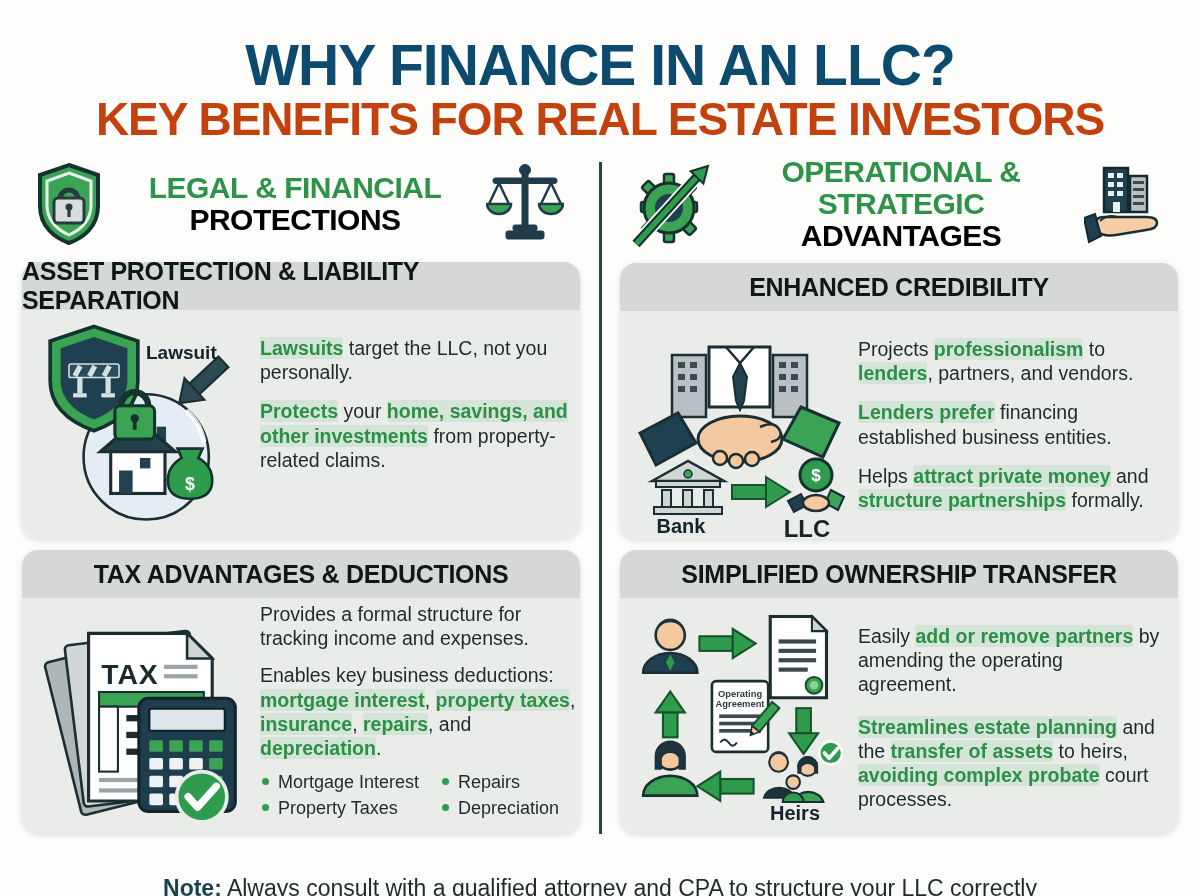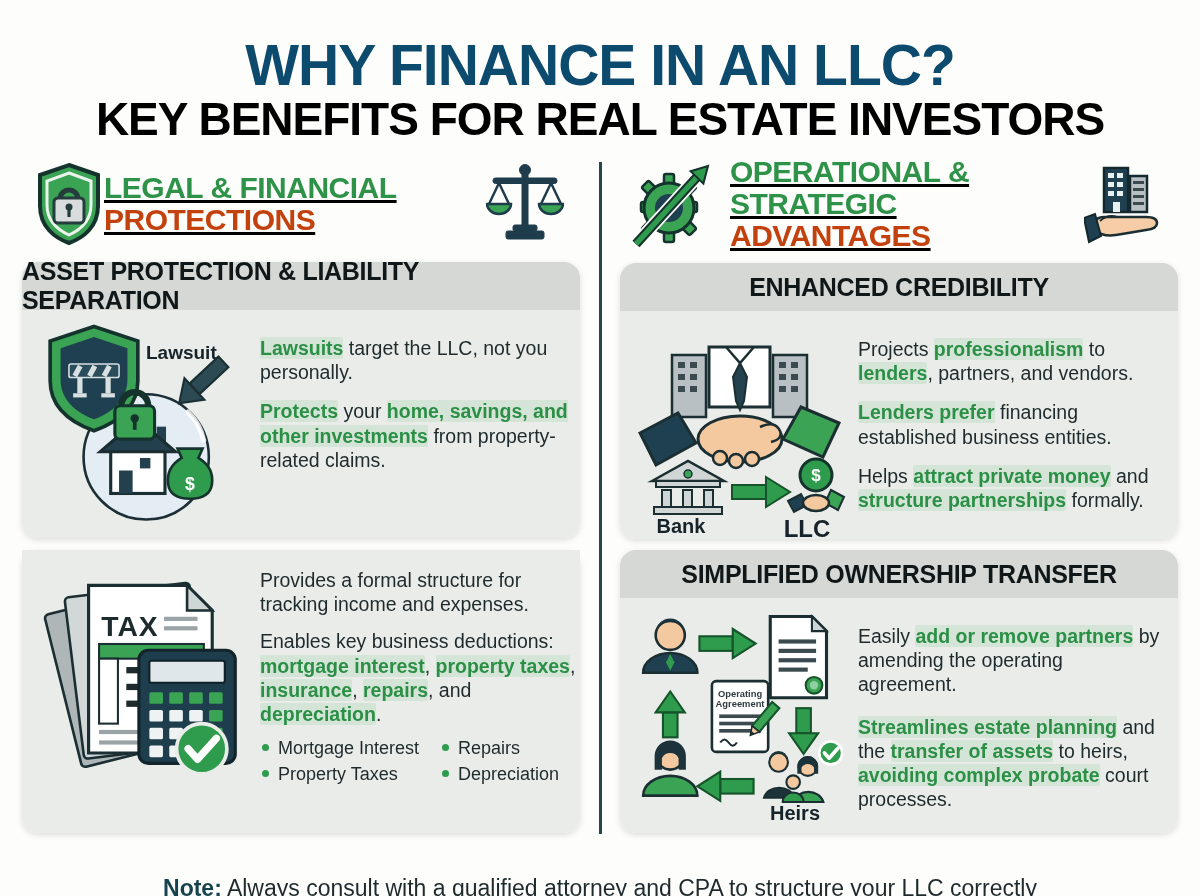--- a/index.html
+++ b/index.html
@@ -2,30 +2,30 @@
 <html><head>
 <meta charset="utf-8">
 <style>
   html,body { margin:0; padding:0; }
   body { width:1200px; height:896px; background:#fdfdfc; font-family:"Liberation Sans", sans-serif; overflow:hidden; }
   .page { position:relative; width:1200px; height:896px; background:#fdfdfc; }
 
   .title1 { position:absolute; top:32px; left:0; width:100%; text-align:center;
             font-size:57px; font-weight:800; color:#0c4a6e; letter-spacing:-1px; }
   .title2 { position:absolute; top:92px; left:0; width:100%; text-align:center;
-            font-size:46px; font-weight:800; color:#000000; letter-spacing:-1px; }
+            font-size:46px; font-weight:800; color:#c2410c; letter-spacing:-1px; }
 
   .divider { position:absolute; left:599px; top:162px; width:2.5px; height:672px; background:#26454d; }
 
   .col-header { position:absolute; top:158px; height:92px; display:flex; align-items:center; }
   .col-header.left  { left:34px;  width:530px; }
   .col-header.right { left:628px; width:540px;gap:12px; }
-  .ch-text { flex:1; text-align:left;text-decoration:underline; }
+  .ch-text { flex:1; text-align:center; }
   .ch-line1 { font-size:30px; font-weight:800; color:#2e9348; letter-spacing:-0.5px; line-height:1.05; }
-  .ch-line2 { font-size:30px; font-weight:800; color:#c2410c; letter-spacing:-0.5px; line-height:1.1; }
+  .ch-line2 { font-size:30px; font-weight:800; color:#000000; letter-spacing:-0.5px; line-height:1.1; }
 
   .card { position:absolute; display:flex; flex-direction:column; border-radius:16px;
           box-shadow:0 2px 6px rgba(0,0,0,0.13); }
   .card-asset    { left:22px;  top:262px; width:558px; height:276px; }
   .card-cred     { left:620px; top:263px; width:558px; height:276px; }
   .card-tax      { left:22px;  top:550px; width:558px; height:283px; }
   .card-transfer { left:620px; top:550px; width:558px; height:283px; }
 
   .card-title-bar { height:48px; flex:0 0 auto; background:#d5d8d5; border-radius:16px 16px 0 0;
                     display:flex; align-items:center; justify-content:center;
@@ -35,21 +35,21 @@
   .illus { width:238px; flex:0 0 auto; position:relative; display:flex;
            align-items:flex-start; justify-content:center; padding-top:6px; }
   .illus-label { position:absolute; font-weight:bold; color:#16232a; font-size:19px; }
   .label-lawsuit { top:32px; left:124px; }
   .label-bank { top:204px; left:16px; width:90px; text-align:center; font-size:20px;}
   .label-llc  { top:204px; left:152px; width:70px; text-align:center; font-size:24px;}
   .label-heirs { top:204px; left:140px; width:70px; text-align:center; font-size:20px;}
 
   .card-text { flex:1; padding:26px 12px 0 0; font-size:19.5px; line-height:1.24; color:#1f2a2c; }
   .card-text p { margin:0 0 15px; }
-  .card-tax .card-text { padding-top:18px; }
+  .card-tax .card-text { padding-top:4px; }
   .card-tax .card-text p { margin-bottom:13px; }
   .card-transfer .card-text { }
   .card-transfer .card-text p { margin-bottom:18px; }
 
   .hl { color:#2b8f46; font-weight:bold; background:rgba(106,190,130,0.16); border-radius:2px; }
 
   .bullets { display:flex; margin-top:-2px; }
   .bullet-col-1 { width:180px; }
   .bullet-col-2 { width:140px; }
   .bullet-item { position:relative; padding-left:18px; font-size:18px; margin-bottom:4px; color:#1f2a2c; }
@@ -245,20 +245,21 @@
       </div>
       <div class="card-text">
         <p><span>Projects </span><span class="hl">professionalism</span><span> to </span><span class="hl">lenders</span><span>, partners, and vendors.</span></p>
         <p><span class="hl">Lenders prefer</span><span> financing established business entities.</span></p>
         <p><span>Helps </span><span class="hl">attract private money</span><span> and </span><span class="hl">structure partnerships</span><span> formally.</span></p>
       </div>
     </div>
   </section>
 
   <section class="card card-tax">
+    <div class="card-title-bar">TAX ADVANTAGES &amp; DEDUCTIONS</div>
     <div class="card-body">
       <div class="illus">
         <svg width="215" height="220" viewBox="0 0 205 210">
           <rect x="26" y="40" width="118" height="150" rx="4" fill="#aeb6b8" stroke="#1b2f33" stroke-width="2.5" transform="rotate(-14 85 115)"></rect>
           <rect x="38" y="32" width="120" height="155" rx="4" fill="#d2d8d8" stroke="#1b2f33" stroke-width="2.5" transform="rotate(-7 98 110)"></rect>
           <path d="M52 28 H146 L170 52 V188 H52 Z" fill="#ffffff" stroke="#1b2f33" stroke-width="3"></path>
           <path d="M146 28 V52 H170 Z" fill="#cfd6d6" stroke="#1b2f33" stroke-width="2.5"></path>
           <text x="64" y="76" font-size="27" font-weight="bold" fill="#1d2b2e" letter-spacing="1" font-family="Liberation Sans, sans-serif">TAX</text>
           <rect x="124" y="58" width="32" height="4" fill="#9aa4a6"></rect>
           <rect x="124" y="67" width="32" height="4" fill="#9aa4a6"></rect>

